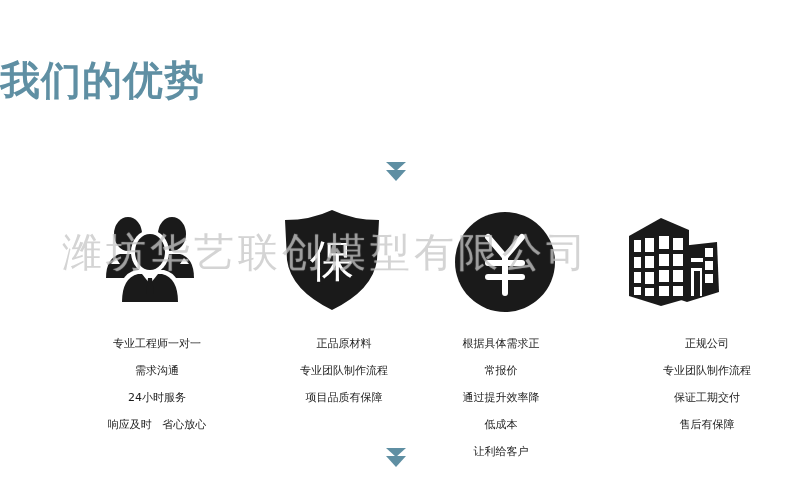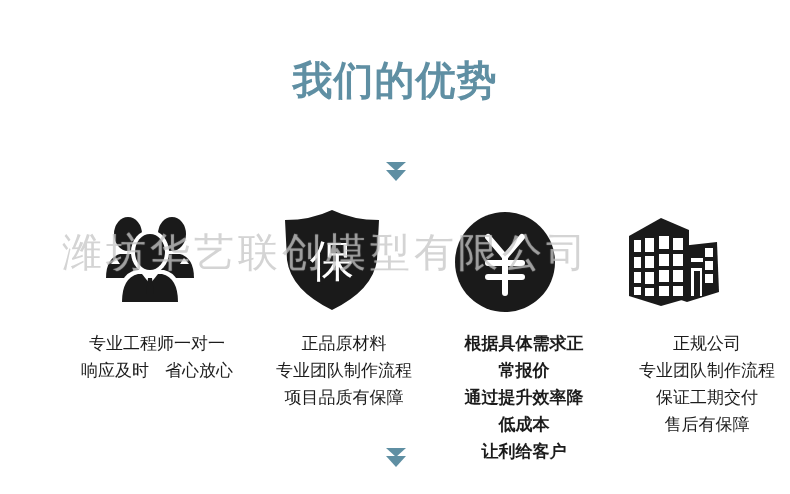--- a/index.html
+++ b/index.html
@@ -2,39 +2,39 @@
 <html><head>
   <meta charset="utf-8">
   <style>
     html, body { margin: 0; padding: 0; background: #ffffff; }
     body {
       width: 790px; height: 494px; position: relative; overflow: hidden;
       font-family: "DejaVu Sans", "Liberation Sans", sans-serif;
     }
     .title {
       position: absolute; left: 0; top: 52px; width: 790px;
-      text-align: center; font-size: 40px; font-weight: bold;
+      font-size: 40px; font-weight: bold;
       color: #5f8fa3; letter-spacing: 1px; line-height: 56px;
     }
     .arrow {
       position: absolute; width: 22px; height: 20px;
     }
     .arrow svg { display: block; }
     .arrow-top { left: 385px; top: 162px; }
     .arrow-bottom { left: 385px; top: 448px; }
     .icon { position: absolute; }
     .icon svg { display: block; }
     .col {
       position: absolute; top: 330px; text-align: center;
-      font-size: 17px; line-height: 27px; color: #1c1c1c;
+      font-size: 11px; line-height: 27px; color: #1c1c1c;
     }
     .col div { white-space: pre; }
     .col-1 { left: 58px; width: 198px; }
     .col-2 { left: 255px; width: 178px; }
-    .col-3 { left: 444px; width: 160px; font-weight: bold; }
+    .col-3 { left: 421px; width: 160px; }
     .col-4 { left: 617px; width: 180px; }
     .watermark {
       position: absolute; left: 62px; top: 222px; width: 680px;
       font-size: 40px; line-height: 60px; color: rgba(160,160,160,0.45);
       letter-spacing: 4px; white-space: nowrap;
       text-shadow: 0 0 1px rgba(255,255,255,0.6);
       pointer-events: none;
       font-family: "DejaVu Sans", sans-serif;
     }
   </style>
@@ -125,20 +125,22 @@
       <rect x="66" y="56" width="11" height="28"></rect>
     </g>
     <rect x="69" y="59" width="6" height="25" fill="#1a1a1a"></rect>
   </svg>
 </div>
 
 <div class="watermark">潍坊华艺联创模型有限公司</div>
 
 <div class="col col-1">
   <div>专业工程师一对一</div>
+  <div>需求沟通</div>
+  <div>24小时服务</div>
   <div>响应及时   省心放心</div>
 </div>
 
 <div class="col col-2">
   <div>正品原材料</div>
   <div>专业团队制作流程</div>
   <div>项目品质有保障</div>
 </div>
 
 <div class="col col-3">

